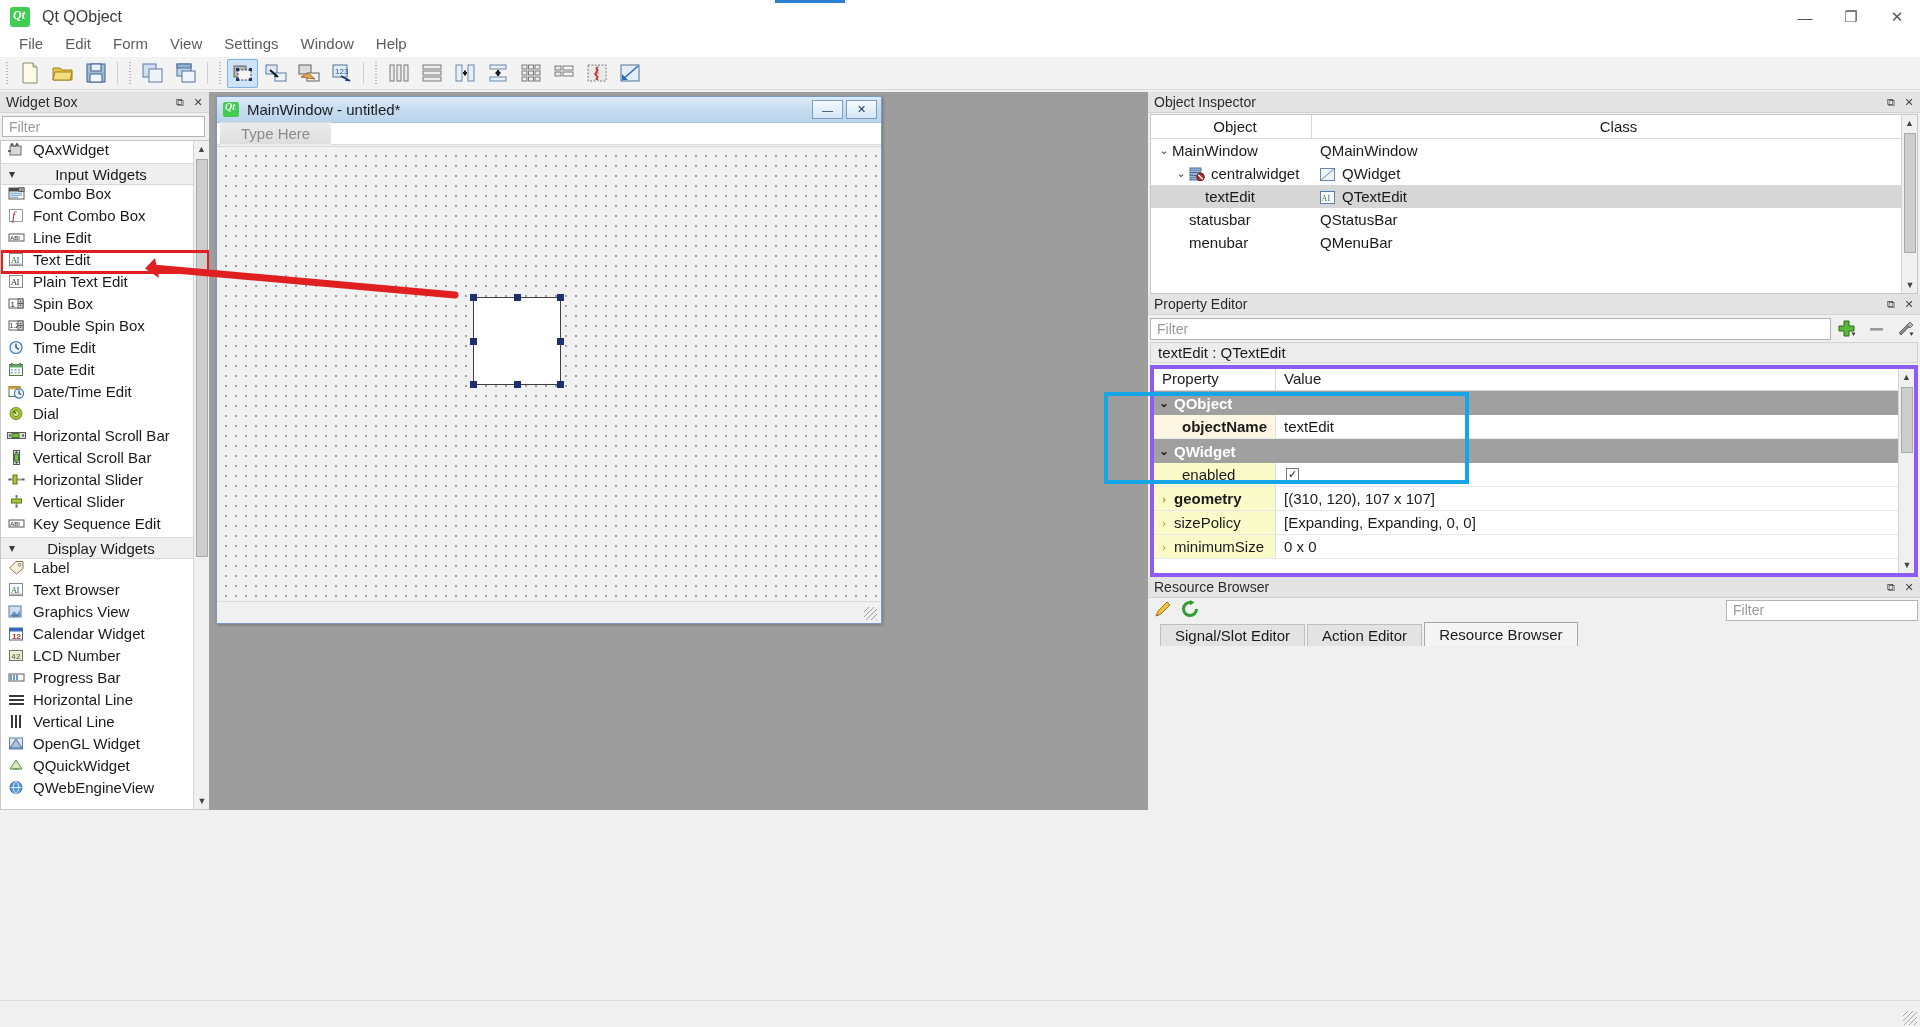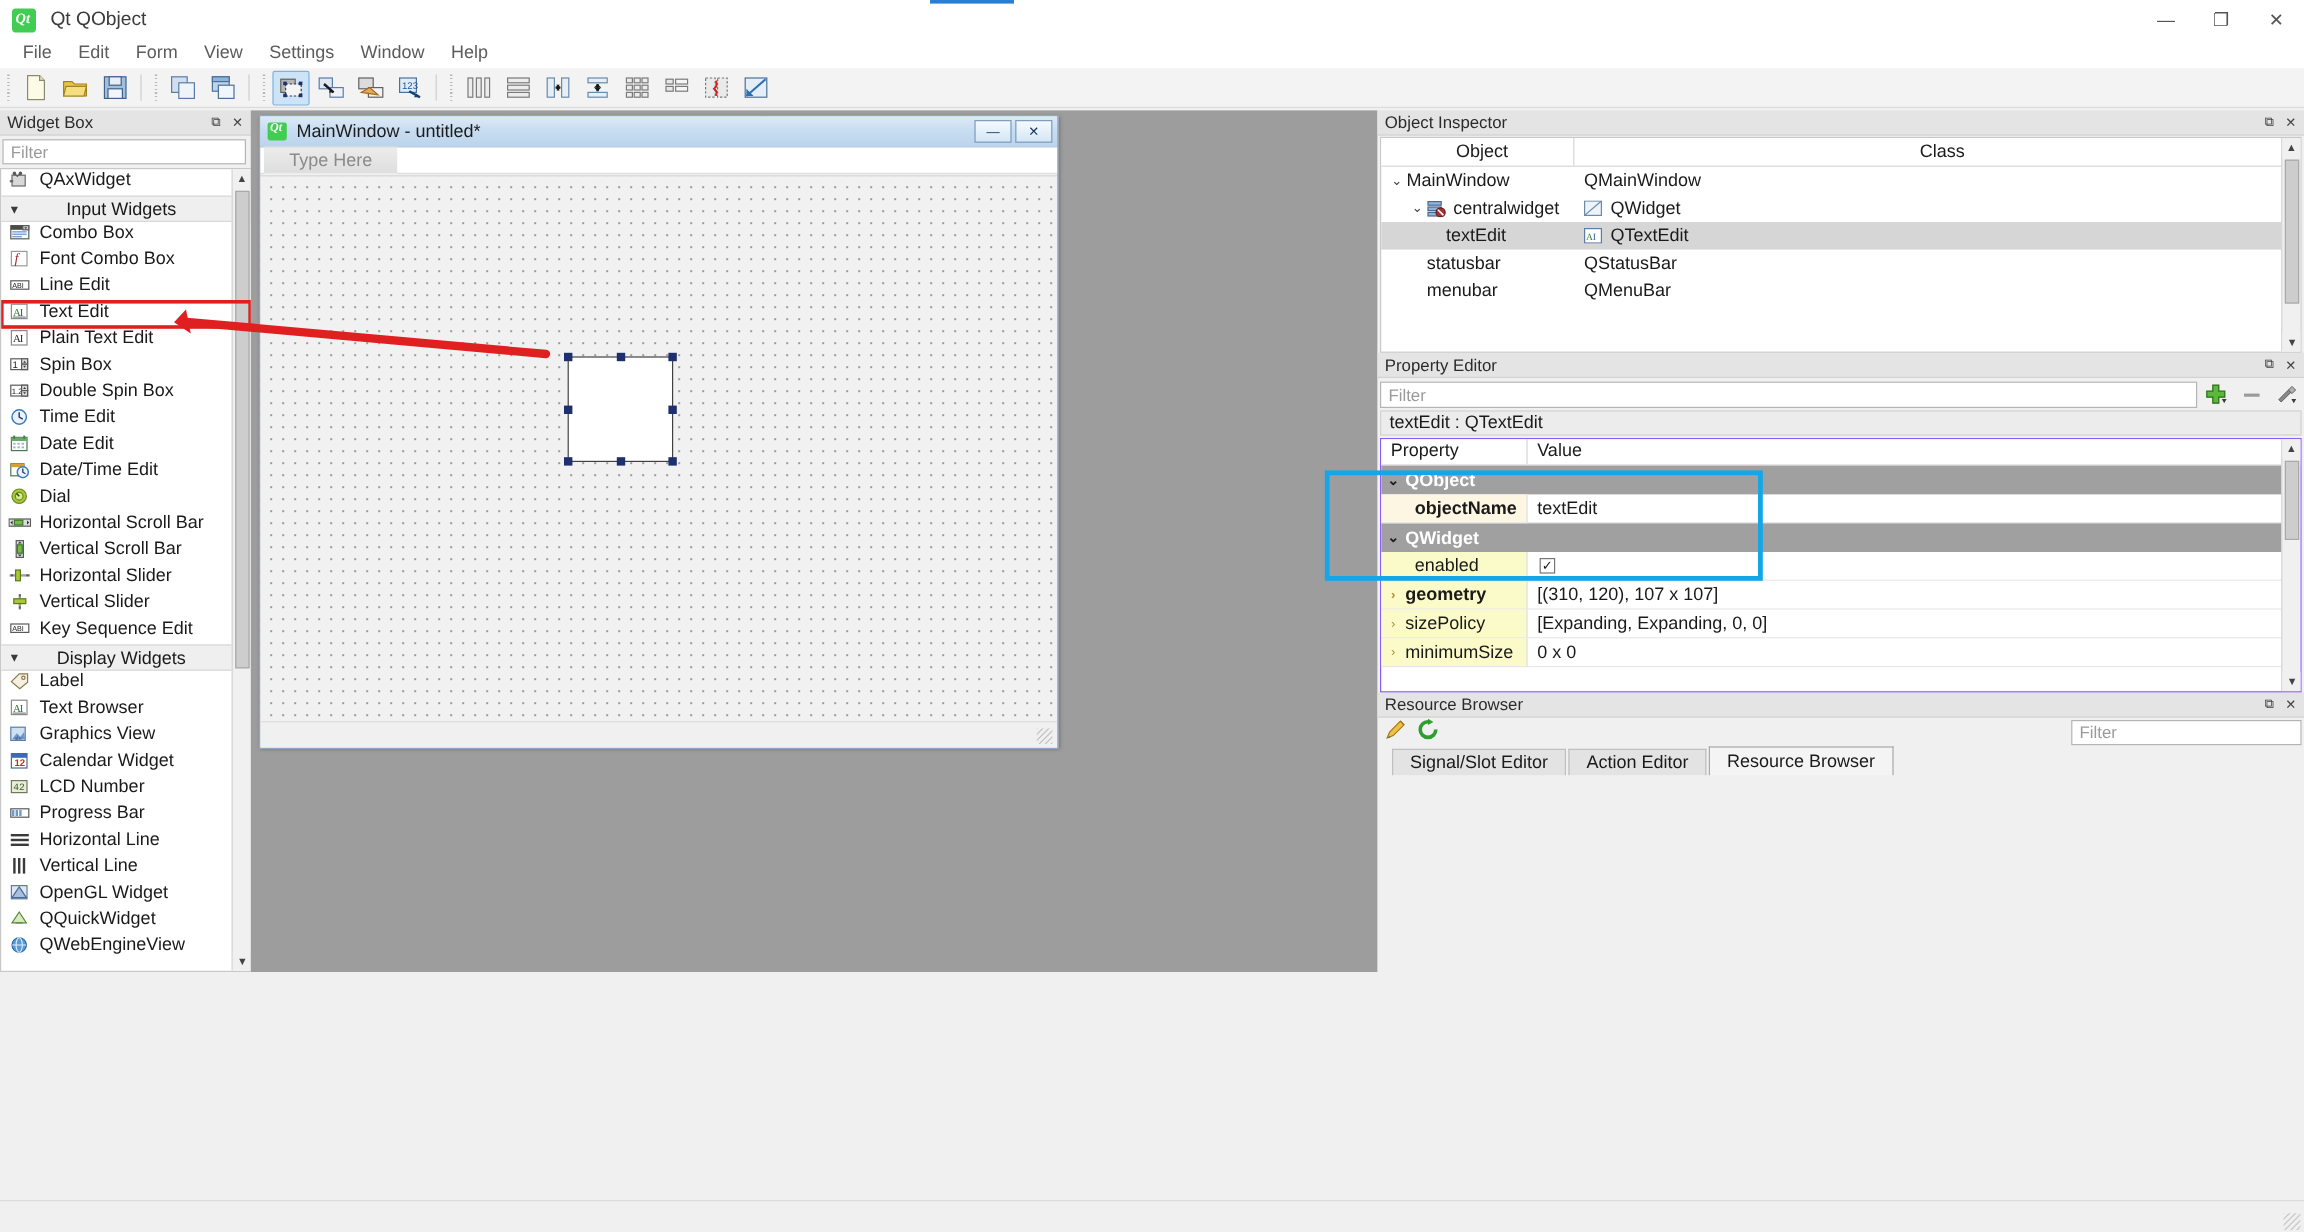--- a/index.html
+++ b/index.html
@@ -217,21 +217,21 @@
   .pe-filter {
     flex:1; height:22px; background:#fff; border:1px solid #b4b4b4;
     display:flex; align-items:center; padding-left:6px; font-size:14px; color:#9a9a9a;
   }
   .pe-ibtn { width:26px; height:22px; display:flex; align-items:center; justify-content:center; }
   .pe-objline {
     height:21px; background:#ececec; border:1px solid #d2d2d2; margin:0 2px;
     display:flex; align-items:center; padding-left:7px; font-size:15px; color:#1a1a1a;
   }
   .pe-table {
-    flex:1; background:#fff; border:1px solid #8b5cf6; margin:2px 2px 0 2px;
+    flex:1; background:#fff; border:4px solid #8b5cf6; margin:2px 2px 0 2px;
     position:relative; overflow:hidden; min-height:0;
   }
   .pe-header { display:flex; height:22px; border-bottom:1px solid #d6d6d6; background:#fff; }
   .pe-hcell { font-size:15px; color:#1a1a1a; padding:1px 0 0 8px; border-right:1px solid #d6d6d6; }
   .pe-grow {
     display:flex; height:24px; background:#a0a0a0; color:#ffffff;
     font-size:15px; font-weight:bold; align-items:center;
   }
   .pe-grow .chev { width:20px; text-align:center; font-size:12px; color:#1e1e1e; }
   .pe-row { display:flex; height:24px; font-size:15px; color:#1a1a1a; align-items:stretch; }

